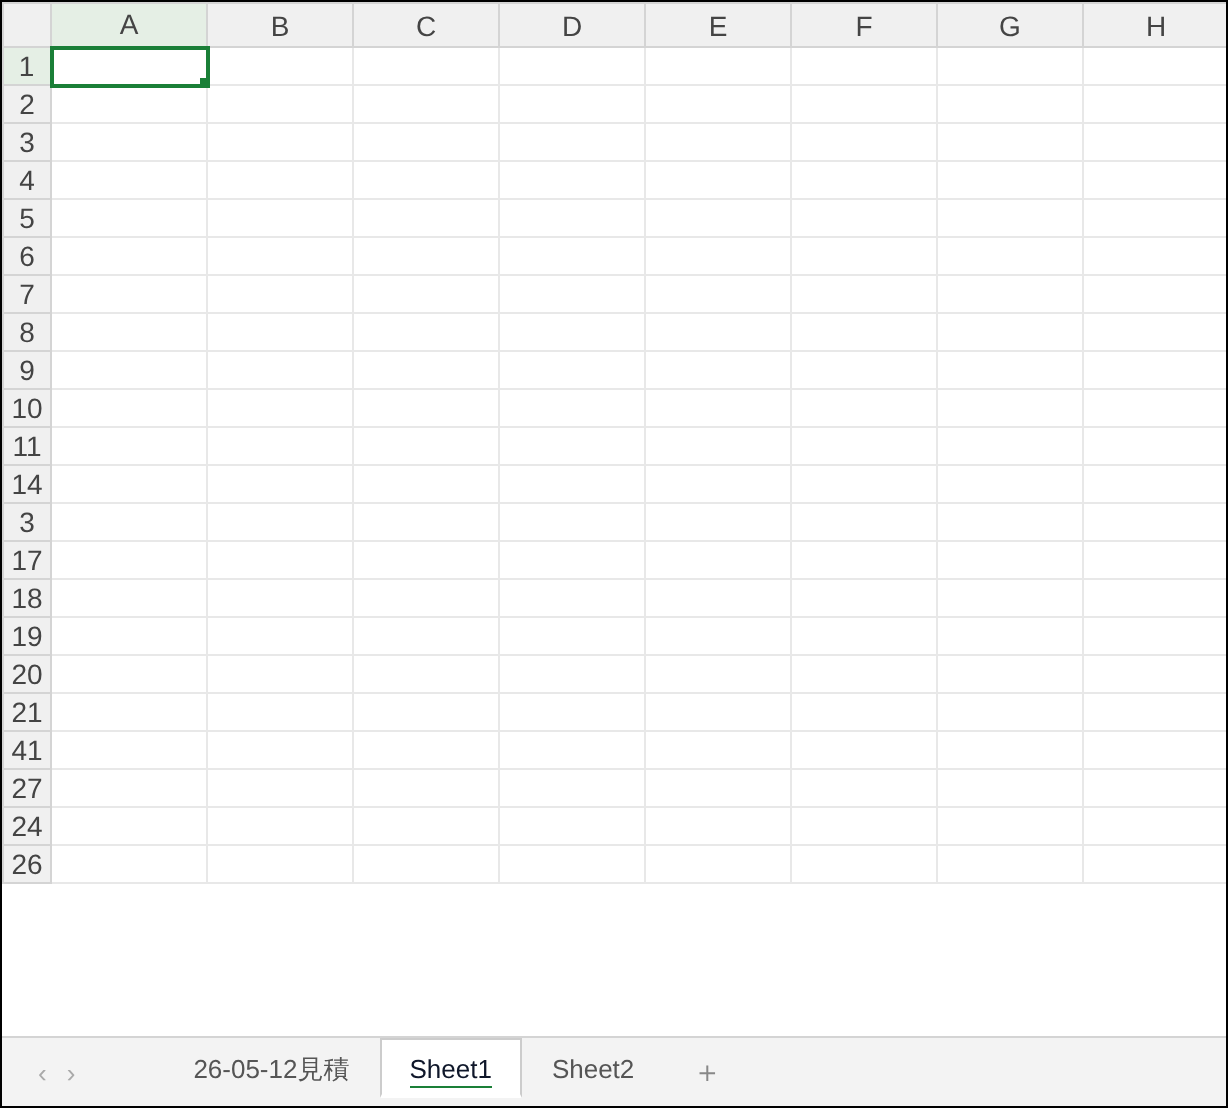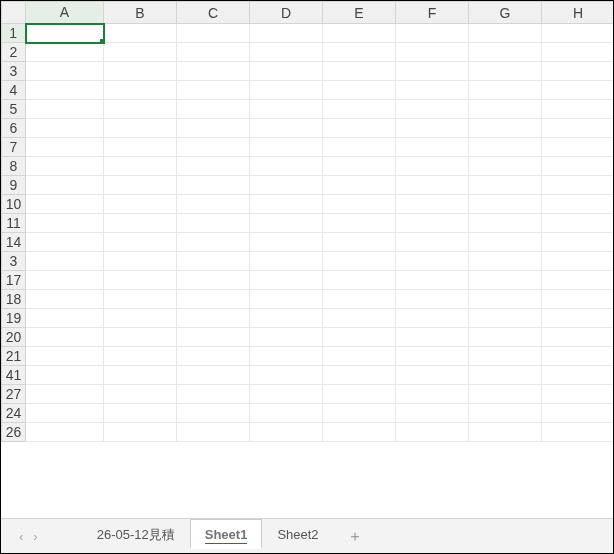--- a/index.html
+++ b/index.html
@@ -114,22 +114,22 @@
     border: 1px solid transparent;
     cursor: pointer;
     color: #555;
     user-select: none;
   }
   .tab.active {
     background: #fff;
     border: 1px solid #ccc;
     border-top: 1px solid #ccc;
     border-bottom: 2px solid #fff;
-    color: #737373;
-    font-weight: 700;
+    color: #0f172a;
+    font-weight: 400;
   }
   .tab.active span {
     border-bottom: 1.5px solid #1a7f37;
     padding-bottom: 1px;
   }
   .add-sheet {
     padding: 0 14px;
     color: #888;
     cursor: pointer;
     font-size: 15px;

